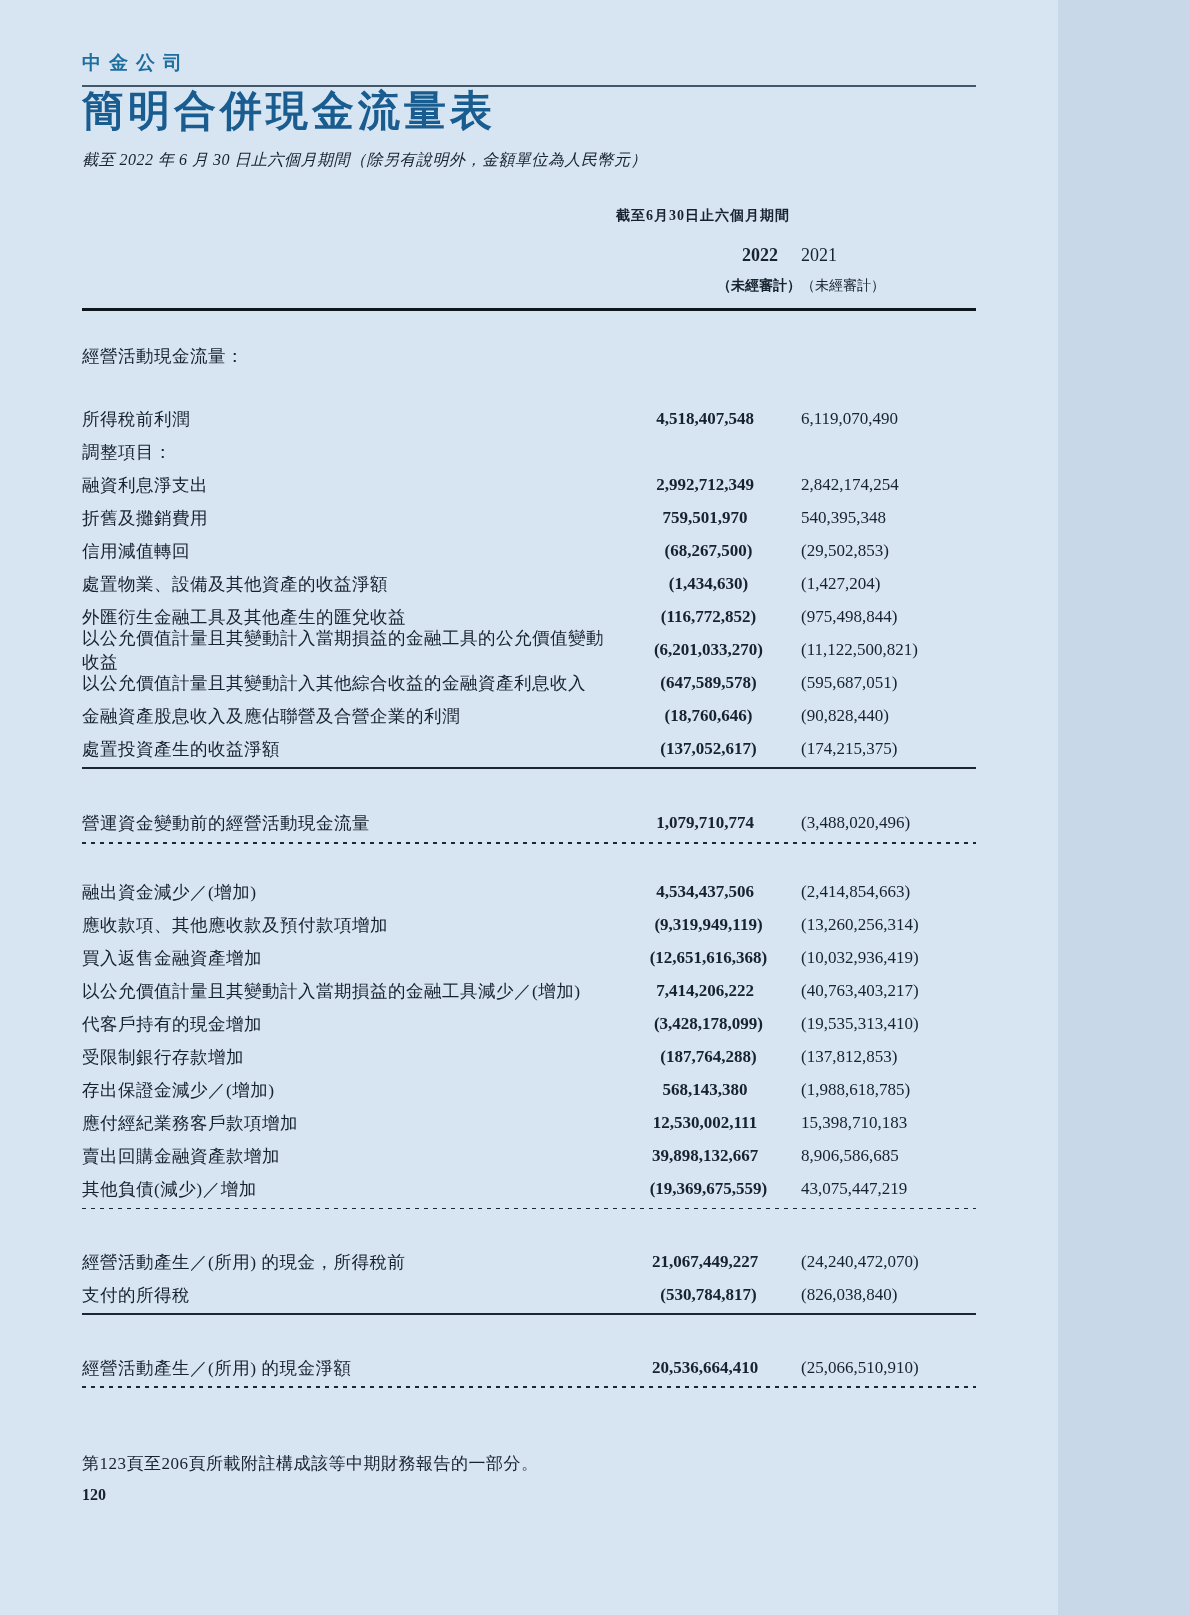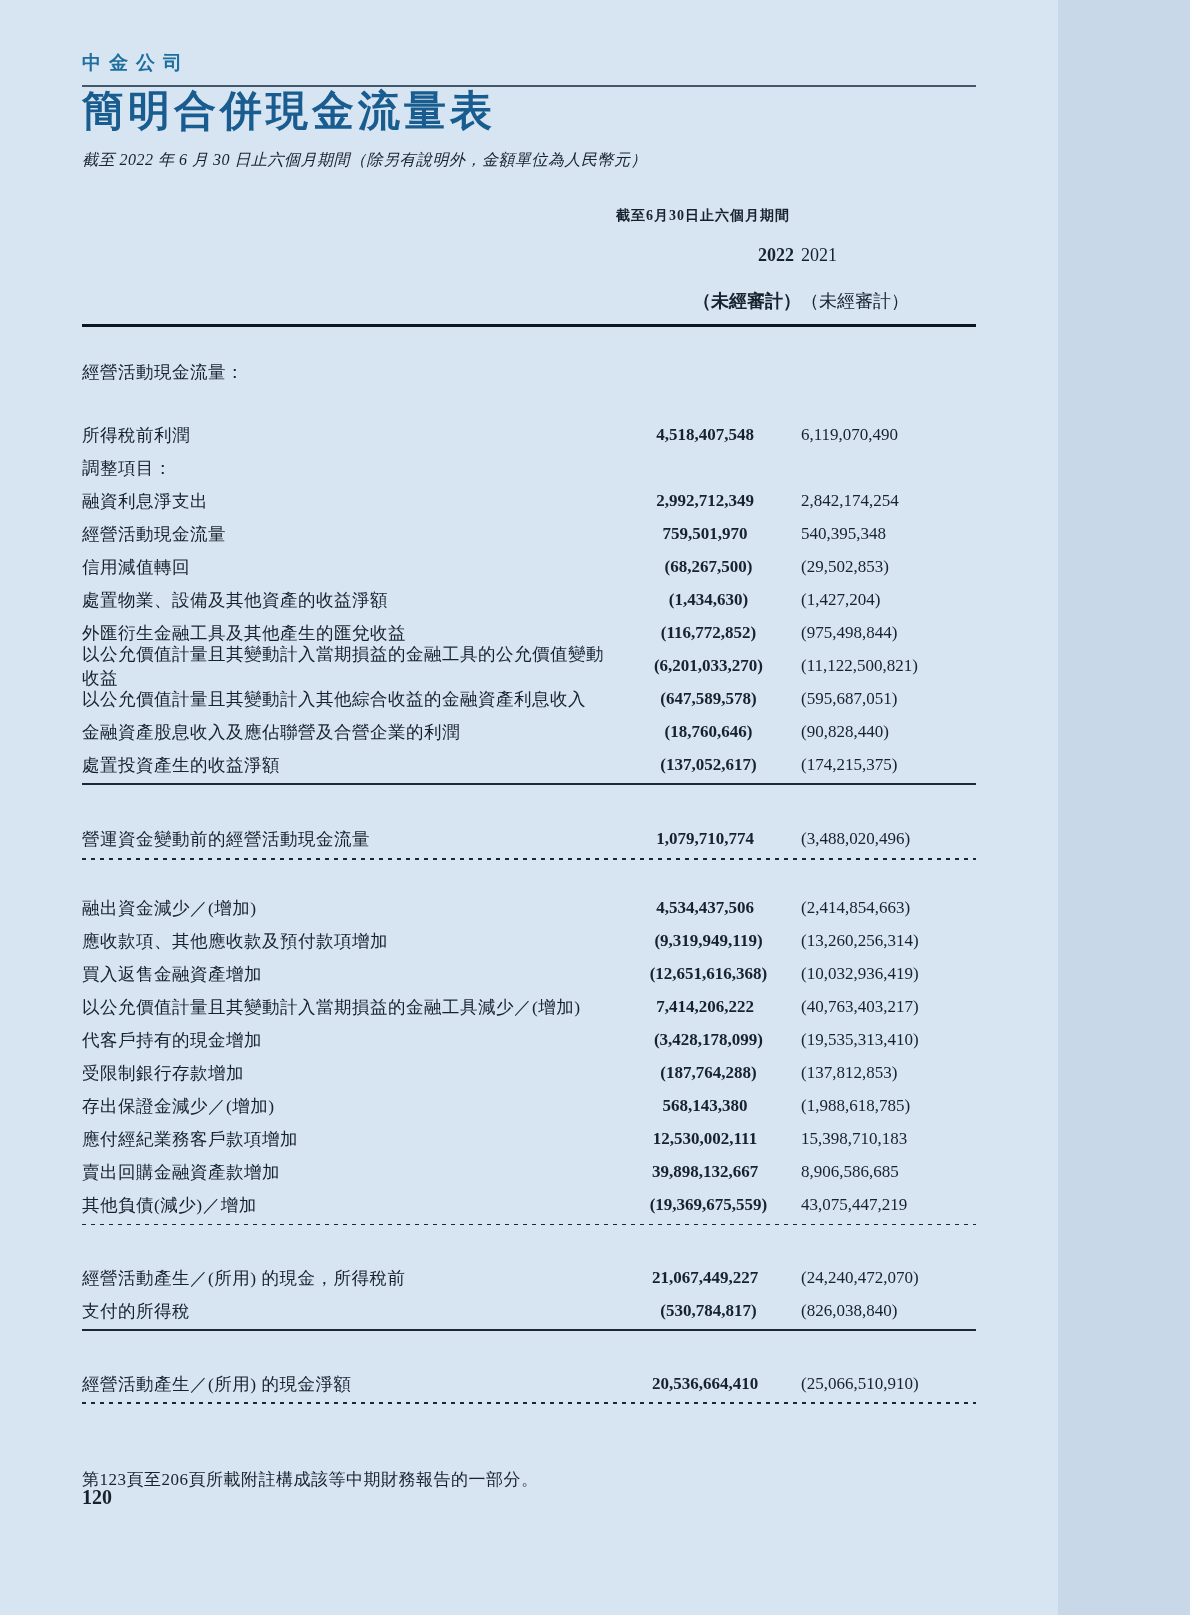--- a/index.html
+++ b/index.html
@@ -41,45 +41,45 @@
   .thead{margin-top:32px;}
   .cols{display:flex;}
   .col-label{flex:1;}
   .col-v1{width:185px;text-align:right;}
   .col-v2{width:175px;text-align:left;}
   .period-header{
     width:360px;margin-left:auto;
     font-weight:bold;font-size:14px;letter-spacing:1px;
     height:26px;line-height:26px;
   }
-  .year-row{margin-top:13px;height:27px;line-height:27px;font-size:18px;}
+  .year-row{margin-top:13px;height:27px;line-height:27px;font-size:18px;gap:16px;}
   .year-row .col-v1{font-weight:bold;padding-right:7px;}
   .year-row .col-v2{padding-right:8px;}
-  .note-row{margin-top:19px;height:27px;line-height:27px;font-size:18px;}
+  .note-row{margin-top:3px;height:27px;line-height:27px;font-size:14px;}
   .note-row .col-v1{font-weight:bold;}
   .rule{height:1.7px;background:var(--rule);}
   .rule.thick{height:3px;background:#0d161f;margin-top:9px;}
   .rule.dashed{
     background:repeating-linear-gradient(90deg,var(--rule) 0 4px,transparent 4px 9px);
     height:1.7px;
   }
   .rule.mid{margin-top:2px;}
   
   .tbody{margin-top:28px;}
   .row{display:flex;height:33px;align-items:center;font-size:17.5px;}
   .row .label{flex:1;letter-spacing:0.5px;}
   .row .val{font-size:17px;}
   .val.v2022{font-weight:bold;text-align:center;}
   .val.pos{padding-right:7px;}
   .gap{width:100%;}
   
   .footnote{margin-top:64px;font-size:17px;letter-spacing:0.5px;}
   .pageno{
     position:absolute;left:82px;top:1486px;
-    font-size:20px;font-weight:bold;text-align:center;
+    font-size:16px;font-weight:bold;text-align:center;
   }
 </style>
 </head>
 <body>
 
 <div class="page">
 
   <div class="brand">中金公司</div>
   <div class="brand-rule"></div>
 
@@ -113,21 +113,21 @@
       </div>
       <div class="row">
         <div class="label">調整項目：</div>
       </div>
       <div class="row">
         <div class="label">融資利息淨支出</div>
         <div class="col-v1 val v2022 pos">2,992,712,349</div>
         <div class="col-v2 val v2021 pos">2,842,174,254</div>
       </div>
       <div class="row">
-        <div class="label">經營活動現金流量</div>
+        <div class="label">折舊及攤銷費用</div>
         <div class="col-v1 val v2022 pos">759,501,970</div>
         <div class="col-v2 val v2021 pos">540,395,348</div>
       </div>
       <div class="row">
         <div class="label">信用減值轉回</div>
         <div class="col-v1 val v2022 neg">(68,267,500)</div>
         <div class="col-v2 val v2021 neg">(29,502,853)</div>
       </div>
       <div class="row">
         <div class="label">處置物業、設備及其他資產的收益淨額</div>

